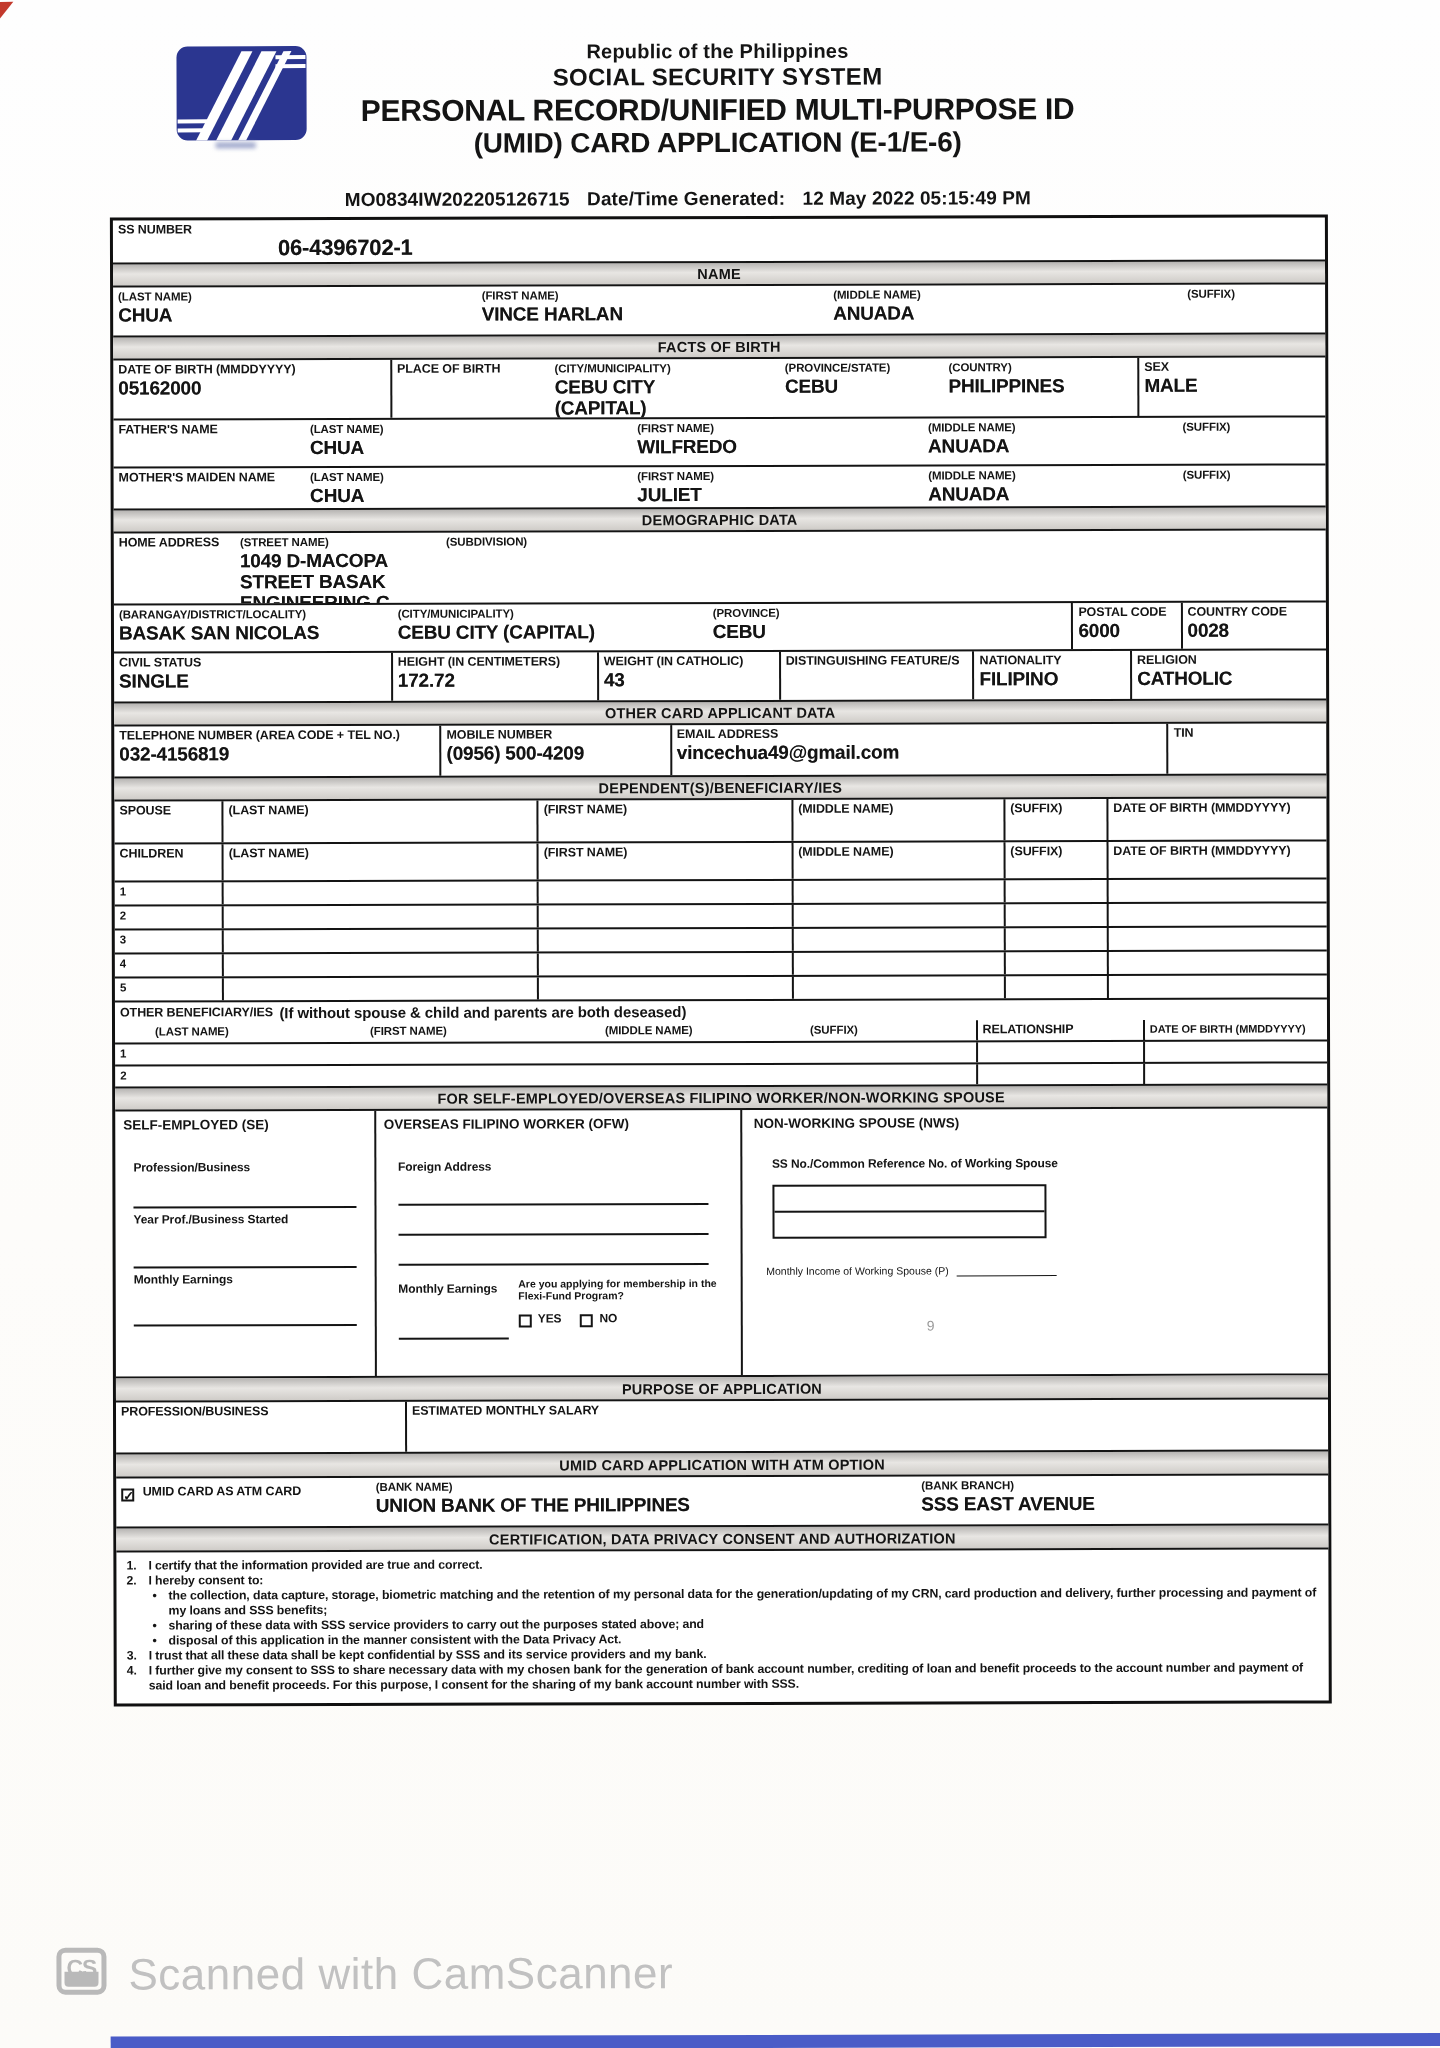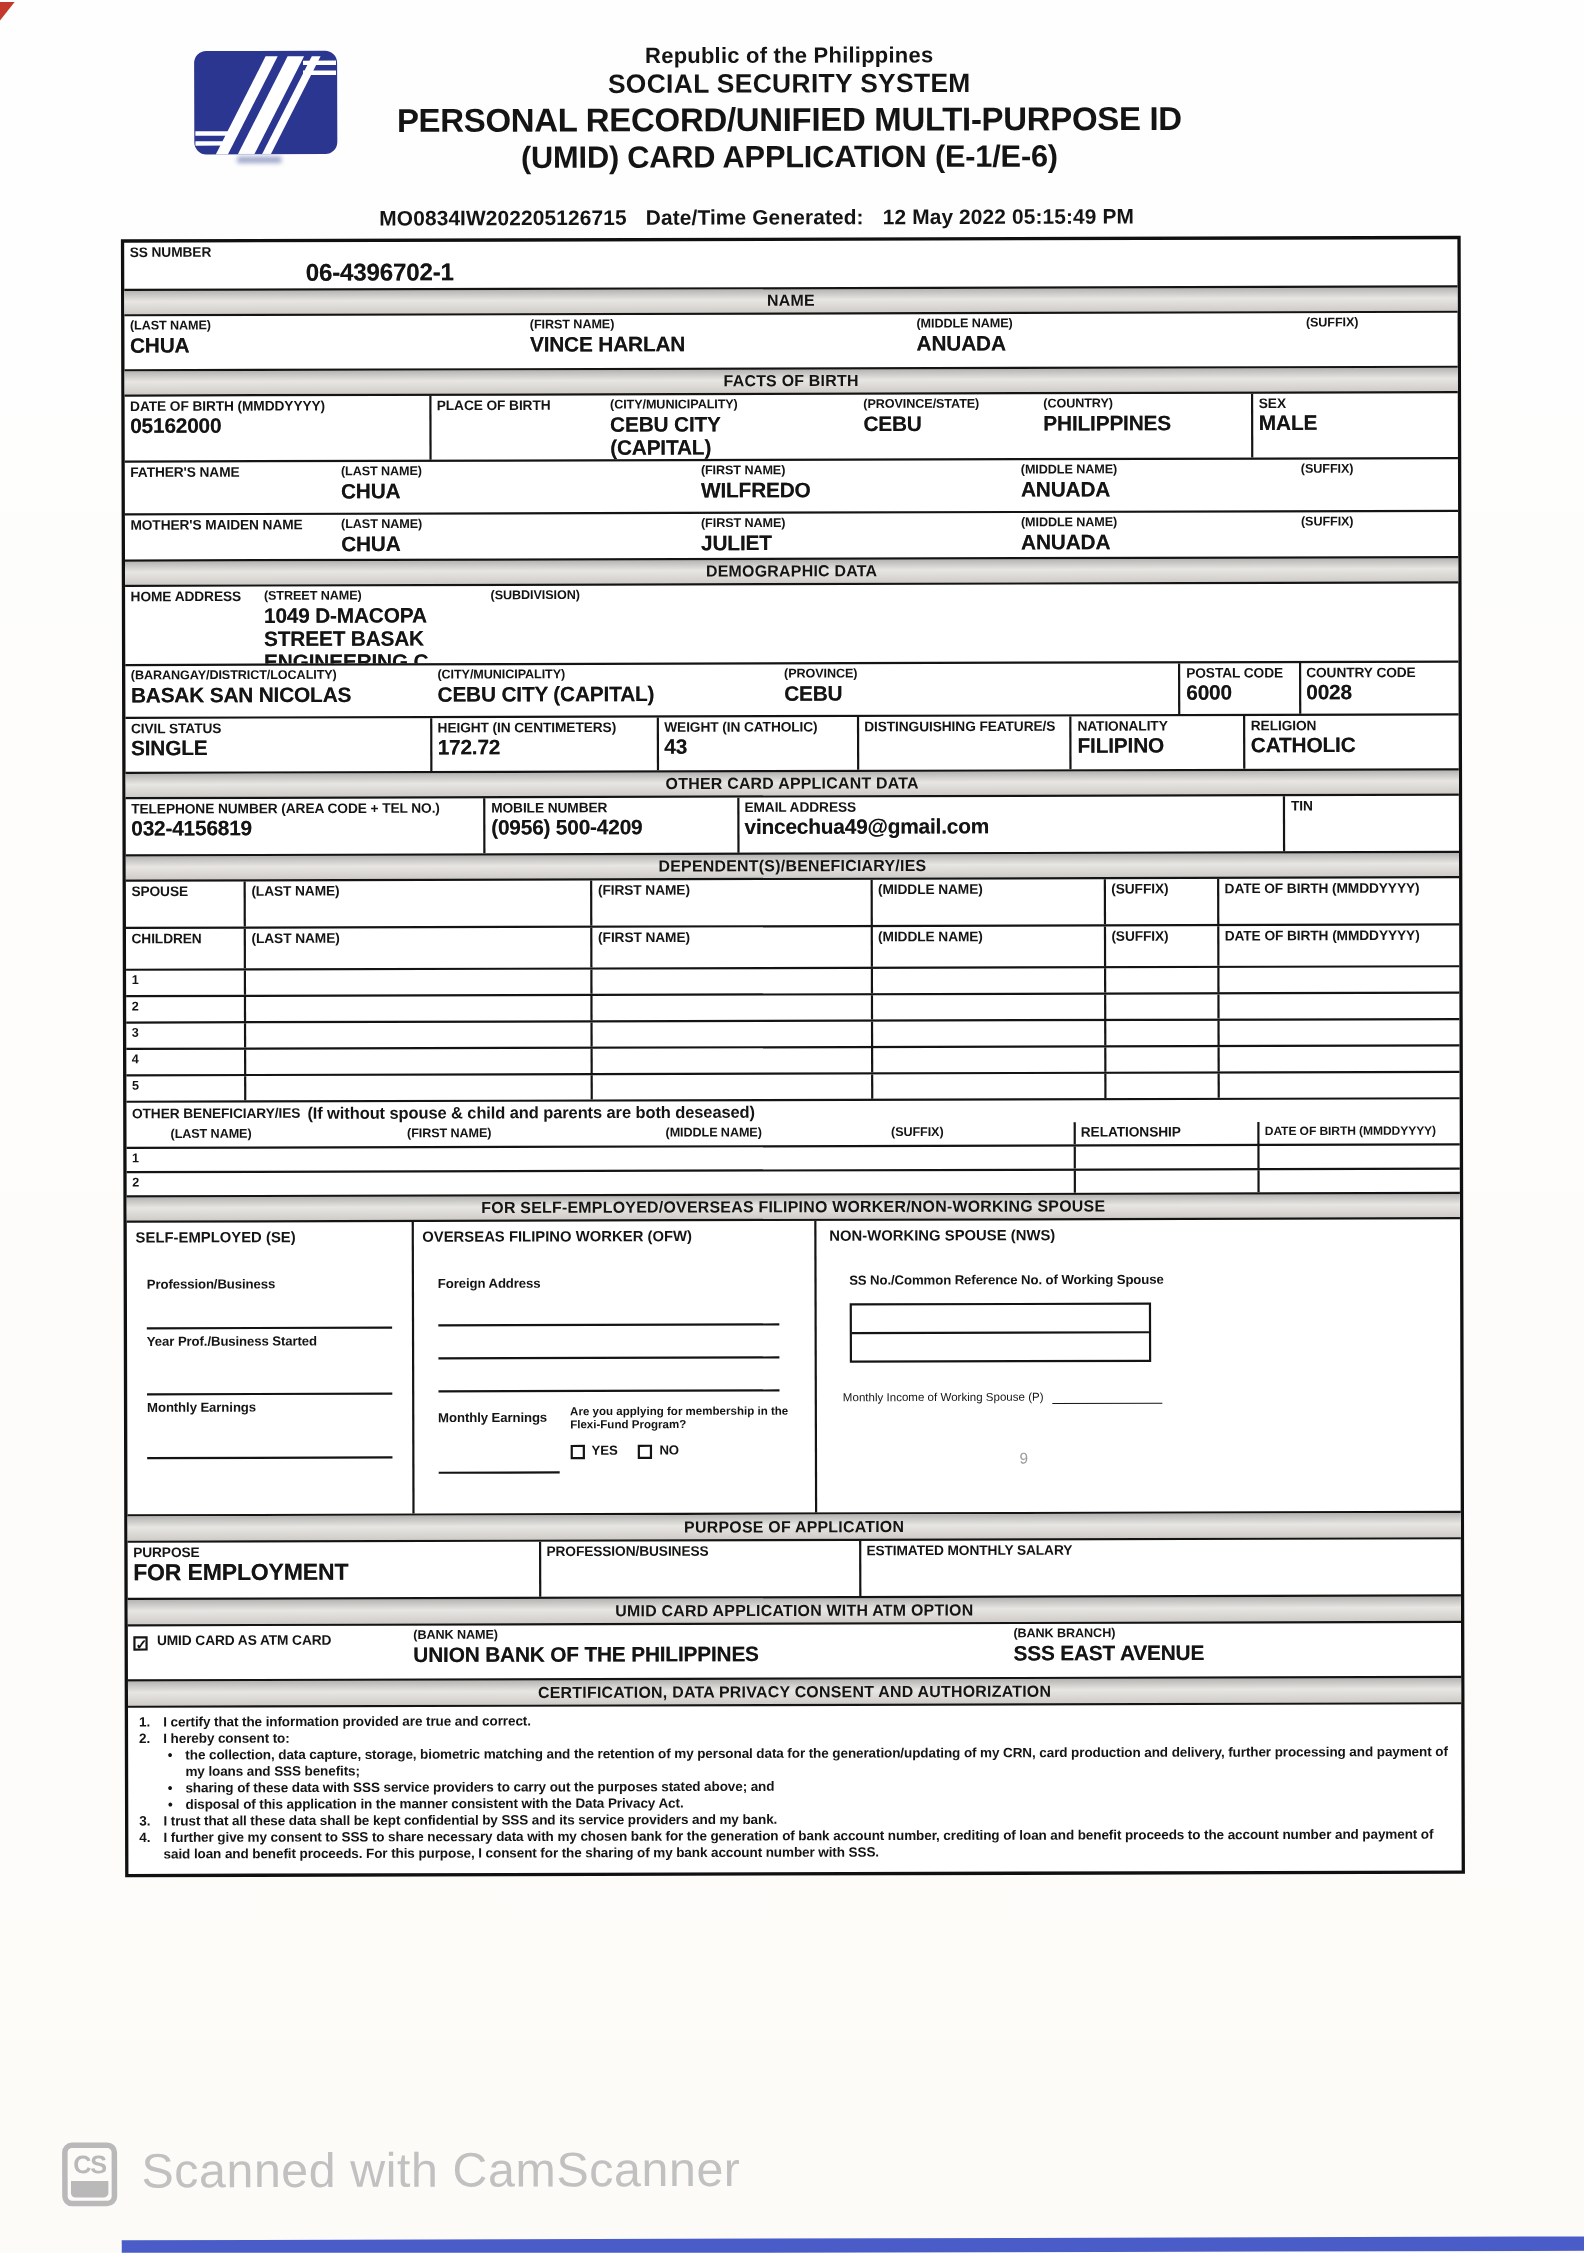--- a/index.html
+++ b/index.html
@@ -44,21 +44,21 @@
   .nwsbox{width:270px;height:50px;border:2px solid #141414;position:relative;}
   .nwsbox:after{content:"";position:absolute;left:0;right:0;top:24px;border-top:2px solid #141414;}
   
   .cert{padding:6px 12px 10px 10px;font-size:12.3px;line-height:15px;font-weight:700;letter-spacing:-.1px;}
   .cert-item{display:flex;}
   .cnum{width:22px;flex:none;}
   .cert-bullet{display:flex;padding-left:26px;}
   .cert-bullet:before{content:"\2022";width:16px;flex:none;}
   
   .footer{position:absolute;left:54px;top:1946px;display:flex;align-items:flex-start;}
-  .csbadge{width:50px;height:58px;border:5px solid #b9b9b9;border-radius:9px;box-sizing:border-box;position:relative;margin-right:22px;}
+  .csbadge{width:50px;height:47px;border:5px solid #b9b9b9;border-radius:9px;box-sizing:border-box;position:relative;margin-right:22px;}
   .csbadge .cs{display:block;text-align:center;font-size:23px;font-weight:700;color:#b9b9b9;margin-top:2px;letter-spacing:-1px;}
   .csbadge .csbar{position:absolute;left:3px;right:3px;bottom:3px;height:15px;background:#b9b9b9;border-radius:0 0 4px 4px;}
   .scantext{font-size:44px;color:#c1c1c1;letter-spacing:.5px;margin-top:2px;}
   .bottombar{position:absolute;left:108px;right:0;bottom:0;height:13px;background:#4a5cc7;}
   .redcorner{position:absolute;left:0;top:0;width:0;height:0;border-top:20px solid #c3392c;border-right:16px solid transparent;}
   .mark9{position:absolute;left:926px;top:1318px;font-size:14px;color:#9a9a9a;}
   .flexiq{font-size:10.5px;font-weight:700;line-height:12px;width:205px;}
   .smalllbl{font-size:10.5px;font-weight:400;}
 </style>
 </head>
@@ -453,24 +453,20 @@
         <div style="display:flex;align-items:flex-end;margin:26px 0 0 16px">
           <span class="smalllbl">Monthly Income of Working Spouse (P)</span>
           <div class="ansline" style="width:100px;margin-left:8px;border-bottom-width:1.5px"></div>
         </div>
       </div>
     </div>
 
     <div class="bar" style="height:24px;line-height:24px">PURPOSE OF APPLICATION</div>
 
     <div class="row" style="height:52px">
-      <div class="cell br" style="width:31%">
-        <span class="lbl lbl2">PURPOSE</span>
-        <div class="val" style="font-size:21px">FOR EMPLOYMENT</div>
-      </div>
       <div class="cell br" style="width:24%">
         <span class="lbl lbl2">PROFESSION/BUSINESS</span>
       </div>
       <div class="cell" style="width:45%">
         <span class="lbl lbl2">ESTIMATED MONTHLY SALARY</span>
       </div>
     </div>
 
     <div class="bar" style="height:24px;line-height:24px">UMID CARD APPLICATION WITH ATM OPTION</div>
 

